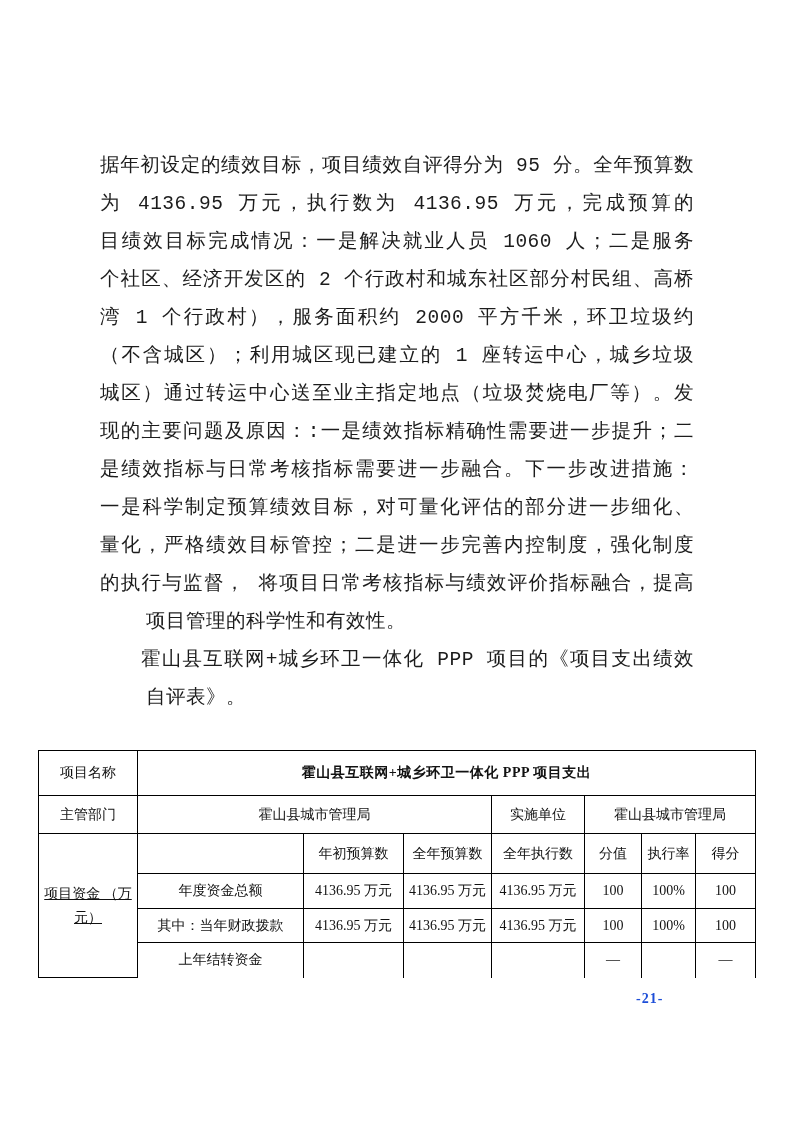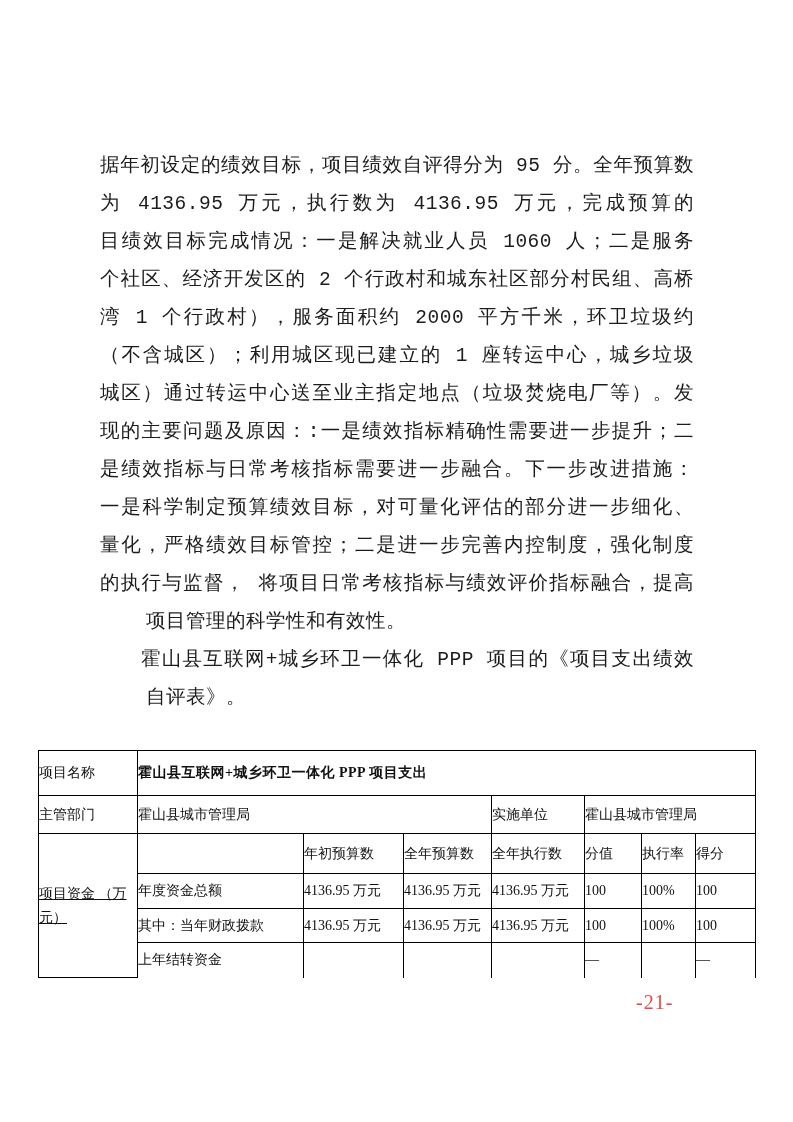--- a/index.html
+++ b/index.html
@@ -35,21 +35,21 @@
     left:38px; top:750px;
     width:717px;
     border-collapse:collapse;
     table-layout:fixed;
     font-family:"Liberation Serif","DejaVu Serif",serif;
     color:#111;
   }
   table.doc-table td {
     border:1px solid #000;
     padding:0;
-    text-align:left;
+    text-align:center;
     vertical-align:middle;
     font-size:14px;
     overflow:hidden;
   }
   tr.cut td { border-bottom:none; }
   .t-title { font-weight:bold; font-size:18px; letter-spacing:0.5px; }
   .t-label { font-size:13.5px; }
   .dept-val { padding-right:85px; }
   .lbl-left  { text-align:left; padding-left:14px; font-size:14px; }
   .lbl-flush { text-align:left; padding-left:3px;  font-size:14px; }
@@ -58,23 +58,24 @@
     white-space:pre-line;
     vertical-align:bottom;
     padding-bottom:12px;
     font-size:15px;
     line-height:24px;
     text-decoration:underline;
   }
   .page-num {
     position:absolute;
     left:636px; top:991px;
-    font-size:20px;
+    font-size:14px;
     letter-spacing:1px;
-    color:#ef4444;
+    color:#1d4ed8;
+    font-weight:bold;
   }
 </style>
 </head>
 <body>
 
 <div class="page">
 
   <div class="body-text">
     <div class="bline">据年初设定的绩效目标，项目绩效自评得分为 95 分。全年预算数</div>
     <div class="bline">为 4136.95 万元，执行数为 4136.95 万元，完成预算的 100%。项</div>

